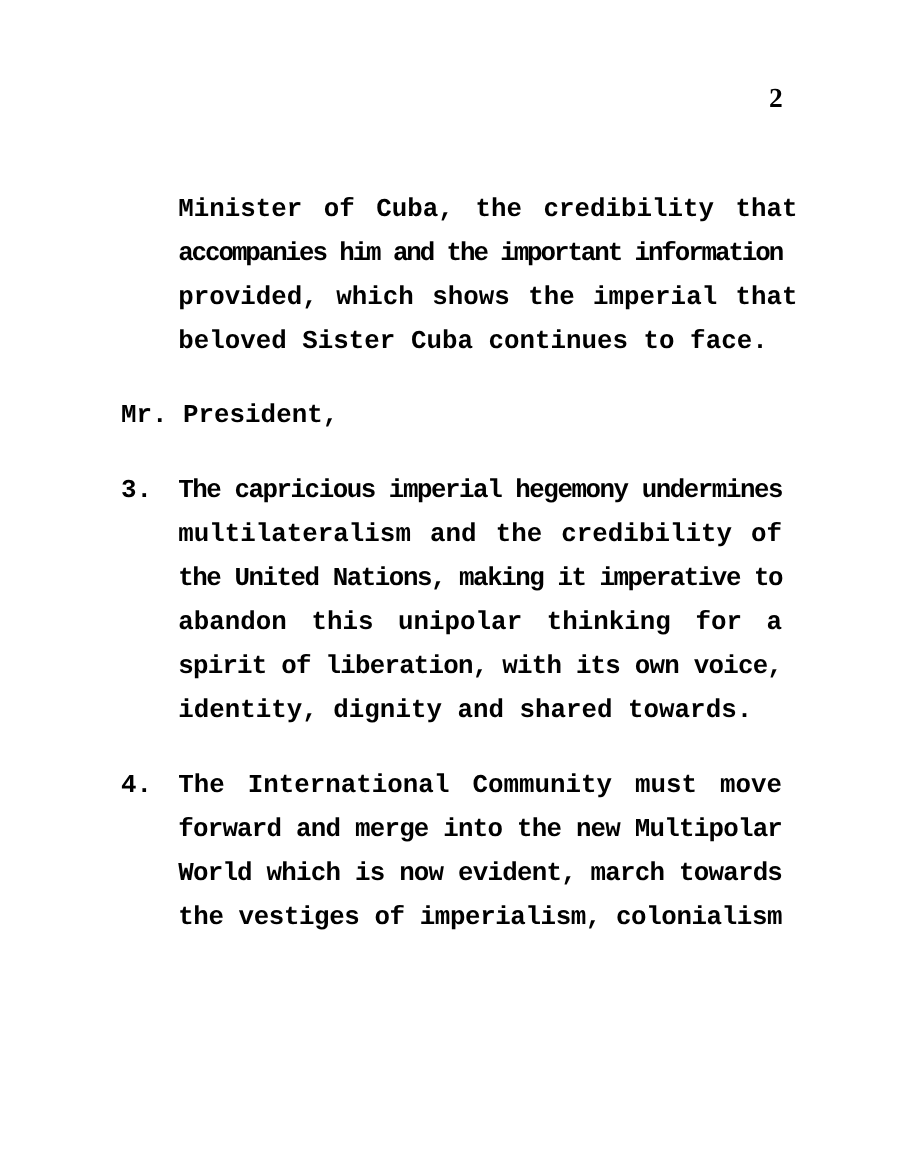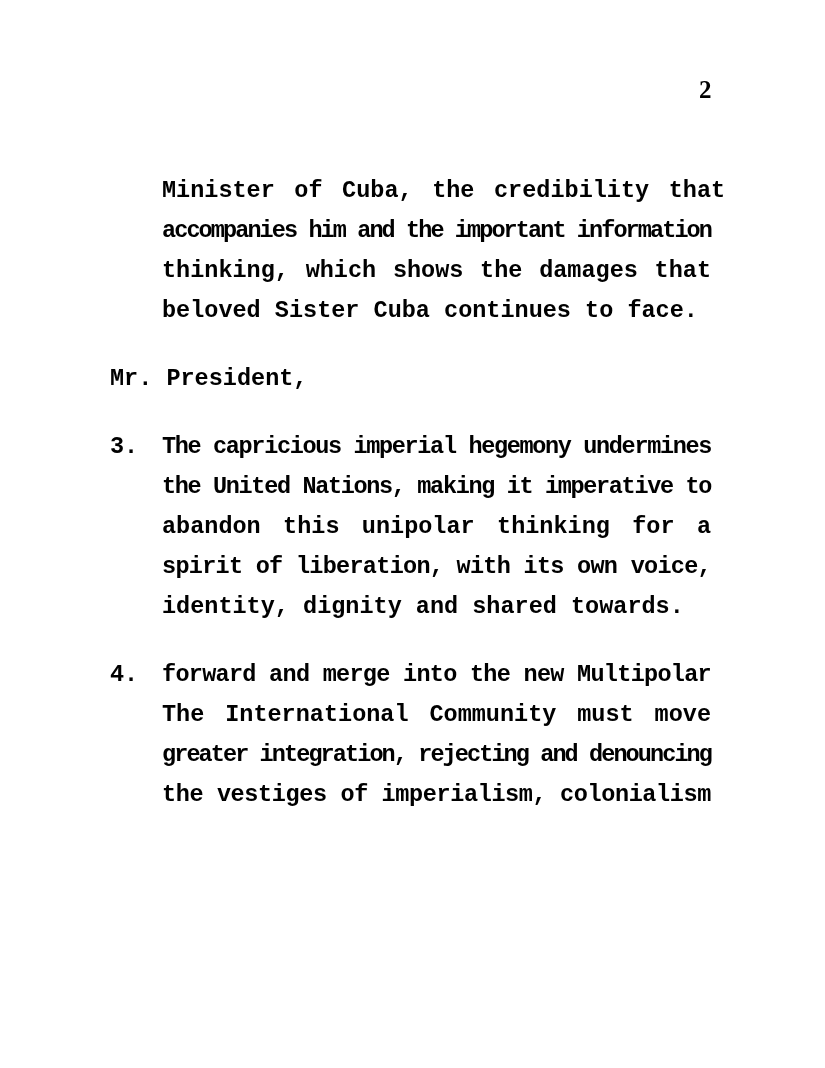--- a/index.html
+++ b/index.html
@@ -63,46 +63,47 @@
 <div class="sheet">
 
   <div class="page-number">2</div>
 
   <div class="doc-body">
 
     <section class="block">
       <div class="text-col">
         <div class="line"><span style="word-spacing: 5.44062px;">Minister of Cuba, the credibility that</span></div>
         <div class="line"><span style="letter-spacing: -1.90243px;">accompanies him and the important information</span></div>
-        <div class="line"><span style="word-spacing: 2.62188px;">thinking, which shows the damages that</span></div>
+        <div class="line"><span style="word-spacing: 2.62188px;">provided, which shows the imperial that</span></div>
         <div class="line">beloved Sister Cuba continues to face.</div>
       </div>
     </section>
 
     <section class="block">
       <div class="text-col flush">
         <div class="line">Mr. President,</div>
       </div>
     </section>
 
     <section class="block">
       <div class="marker">3.</div>
       <div class="text-col">
         <div class="line"><span style="letter-spacing: -1.33503px;">The capricious imperial hegemony undermines</span></div>
+        <div class="line"><span style="word-spacing: 3.27734px;">multilateralism and the credibility of</span></div>
         <div class="line"><span style="letter-spacing: -1.33503px;">the United Nations, making it imperative to</span></div>
         <div class="line"><span style="word-spacing: 8.2625px; text-align: center;">abandon this unipolar thinking for a</span></div>
         <div class="line"><span style="letter-spacing: -0.712271px; margin-top: 24px;">spirit of liberation, with its own voice,</span></div>
         <div class="line">identity, dignity and shared towards.</div>
       </div>
     </section>
 
     <section class="block">
       <div class="marker">4.</div>
       <div class="text-col">
+        <div class="line"><span style="word-spacing: 6.80078px;">The International Community must move</span></div>
         <div class="line"><span style="letter-spacing: -0.712271px;">forward and merge into the new Multipolar</span></div>
-        <div class="line"><span style="word-spacing: 6.80078px;">The International Community must move</span></div>
-        <div class="line"><span style="letter-spacing: -1.90243px;">greater integration, rejecting and denouncing</span></div>
+        <div class="line"><span style="letter-spacing: -0.712271px;">World which is now evident, march towards</span></div>
         <div class="line"><span style="letter-spacing: -0.377344px;">the vestiges of imperialism, colonialism</span></div>
       </div>
     </section>
 
   </div>
 </div>
 
 </body></html>

